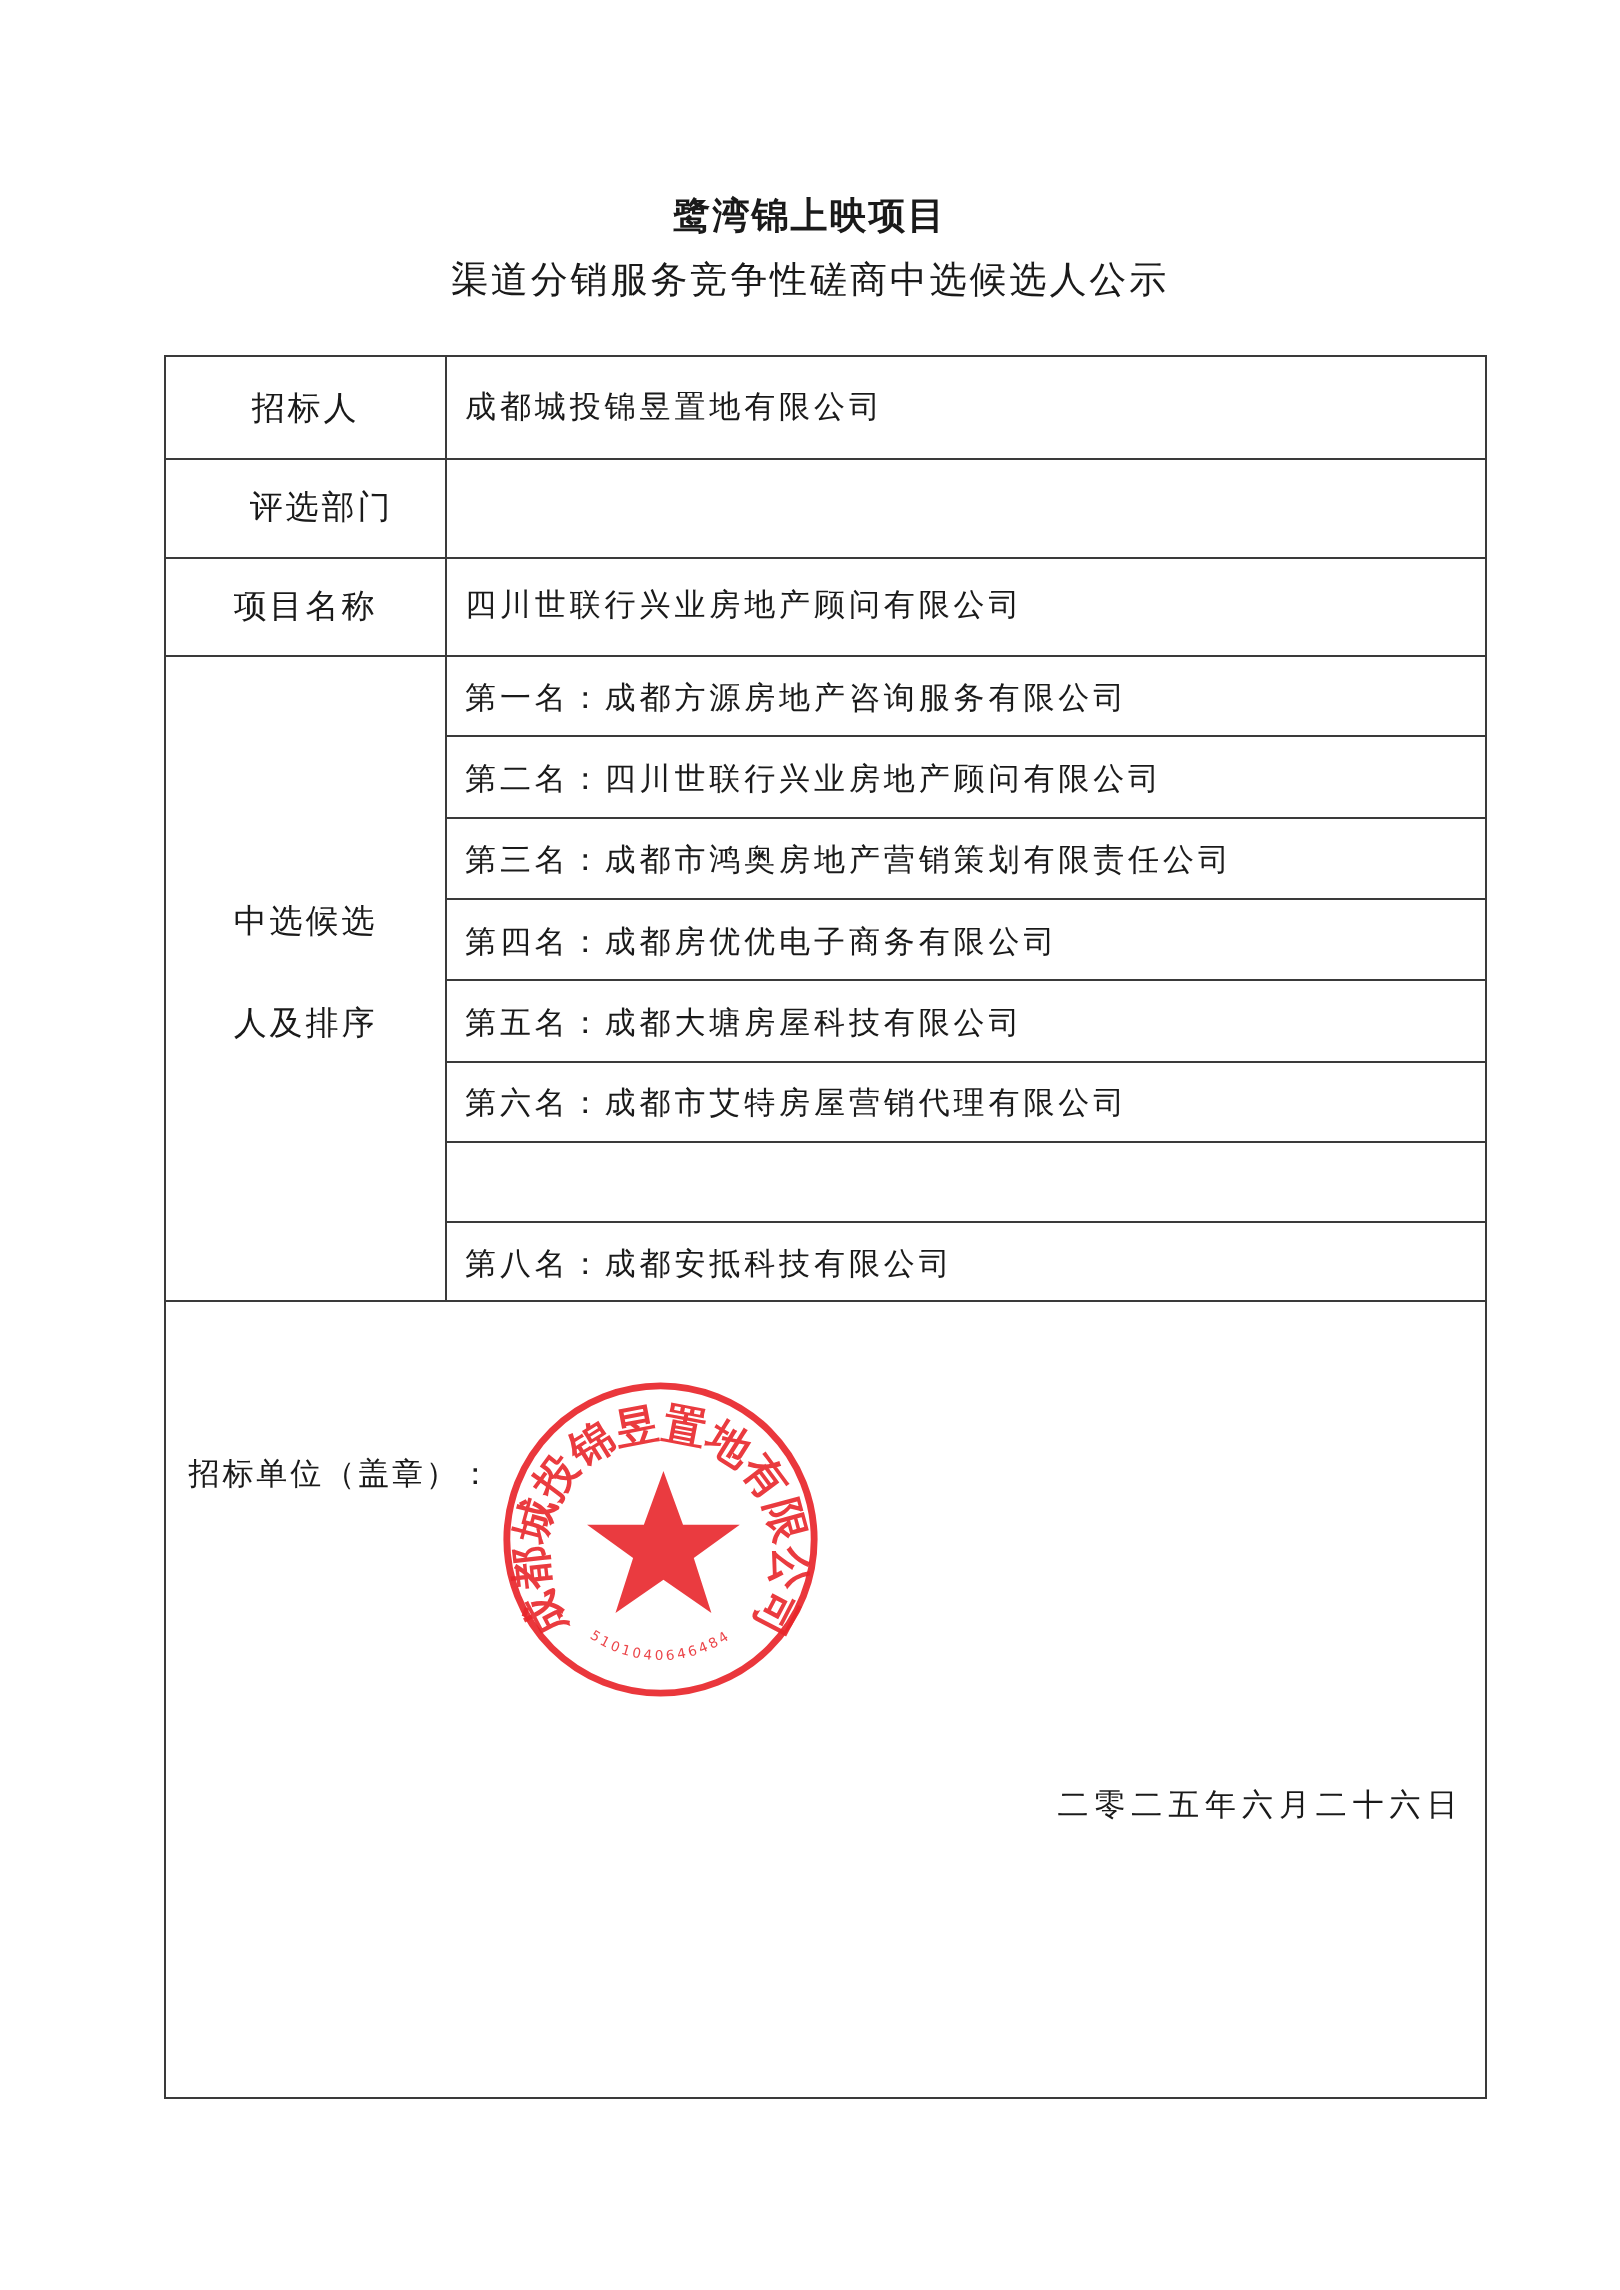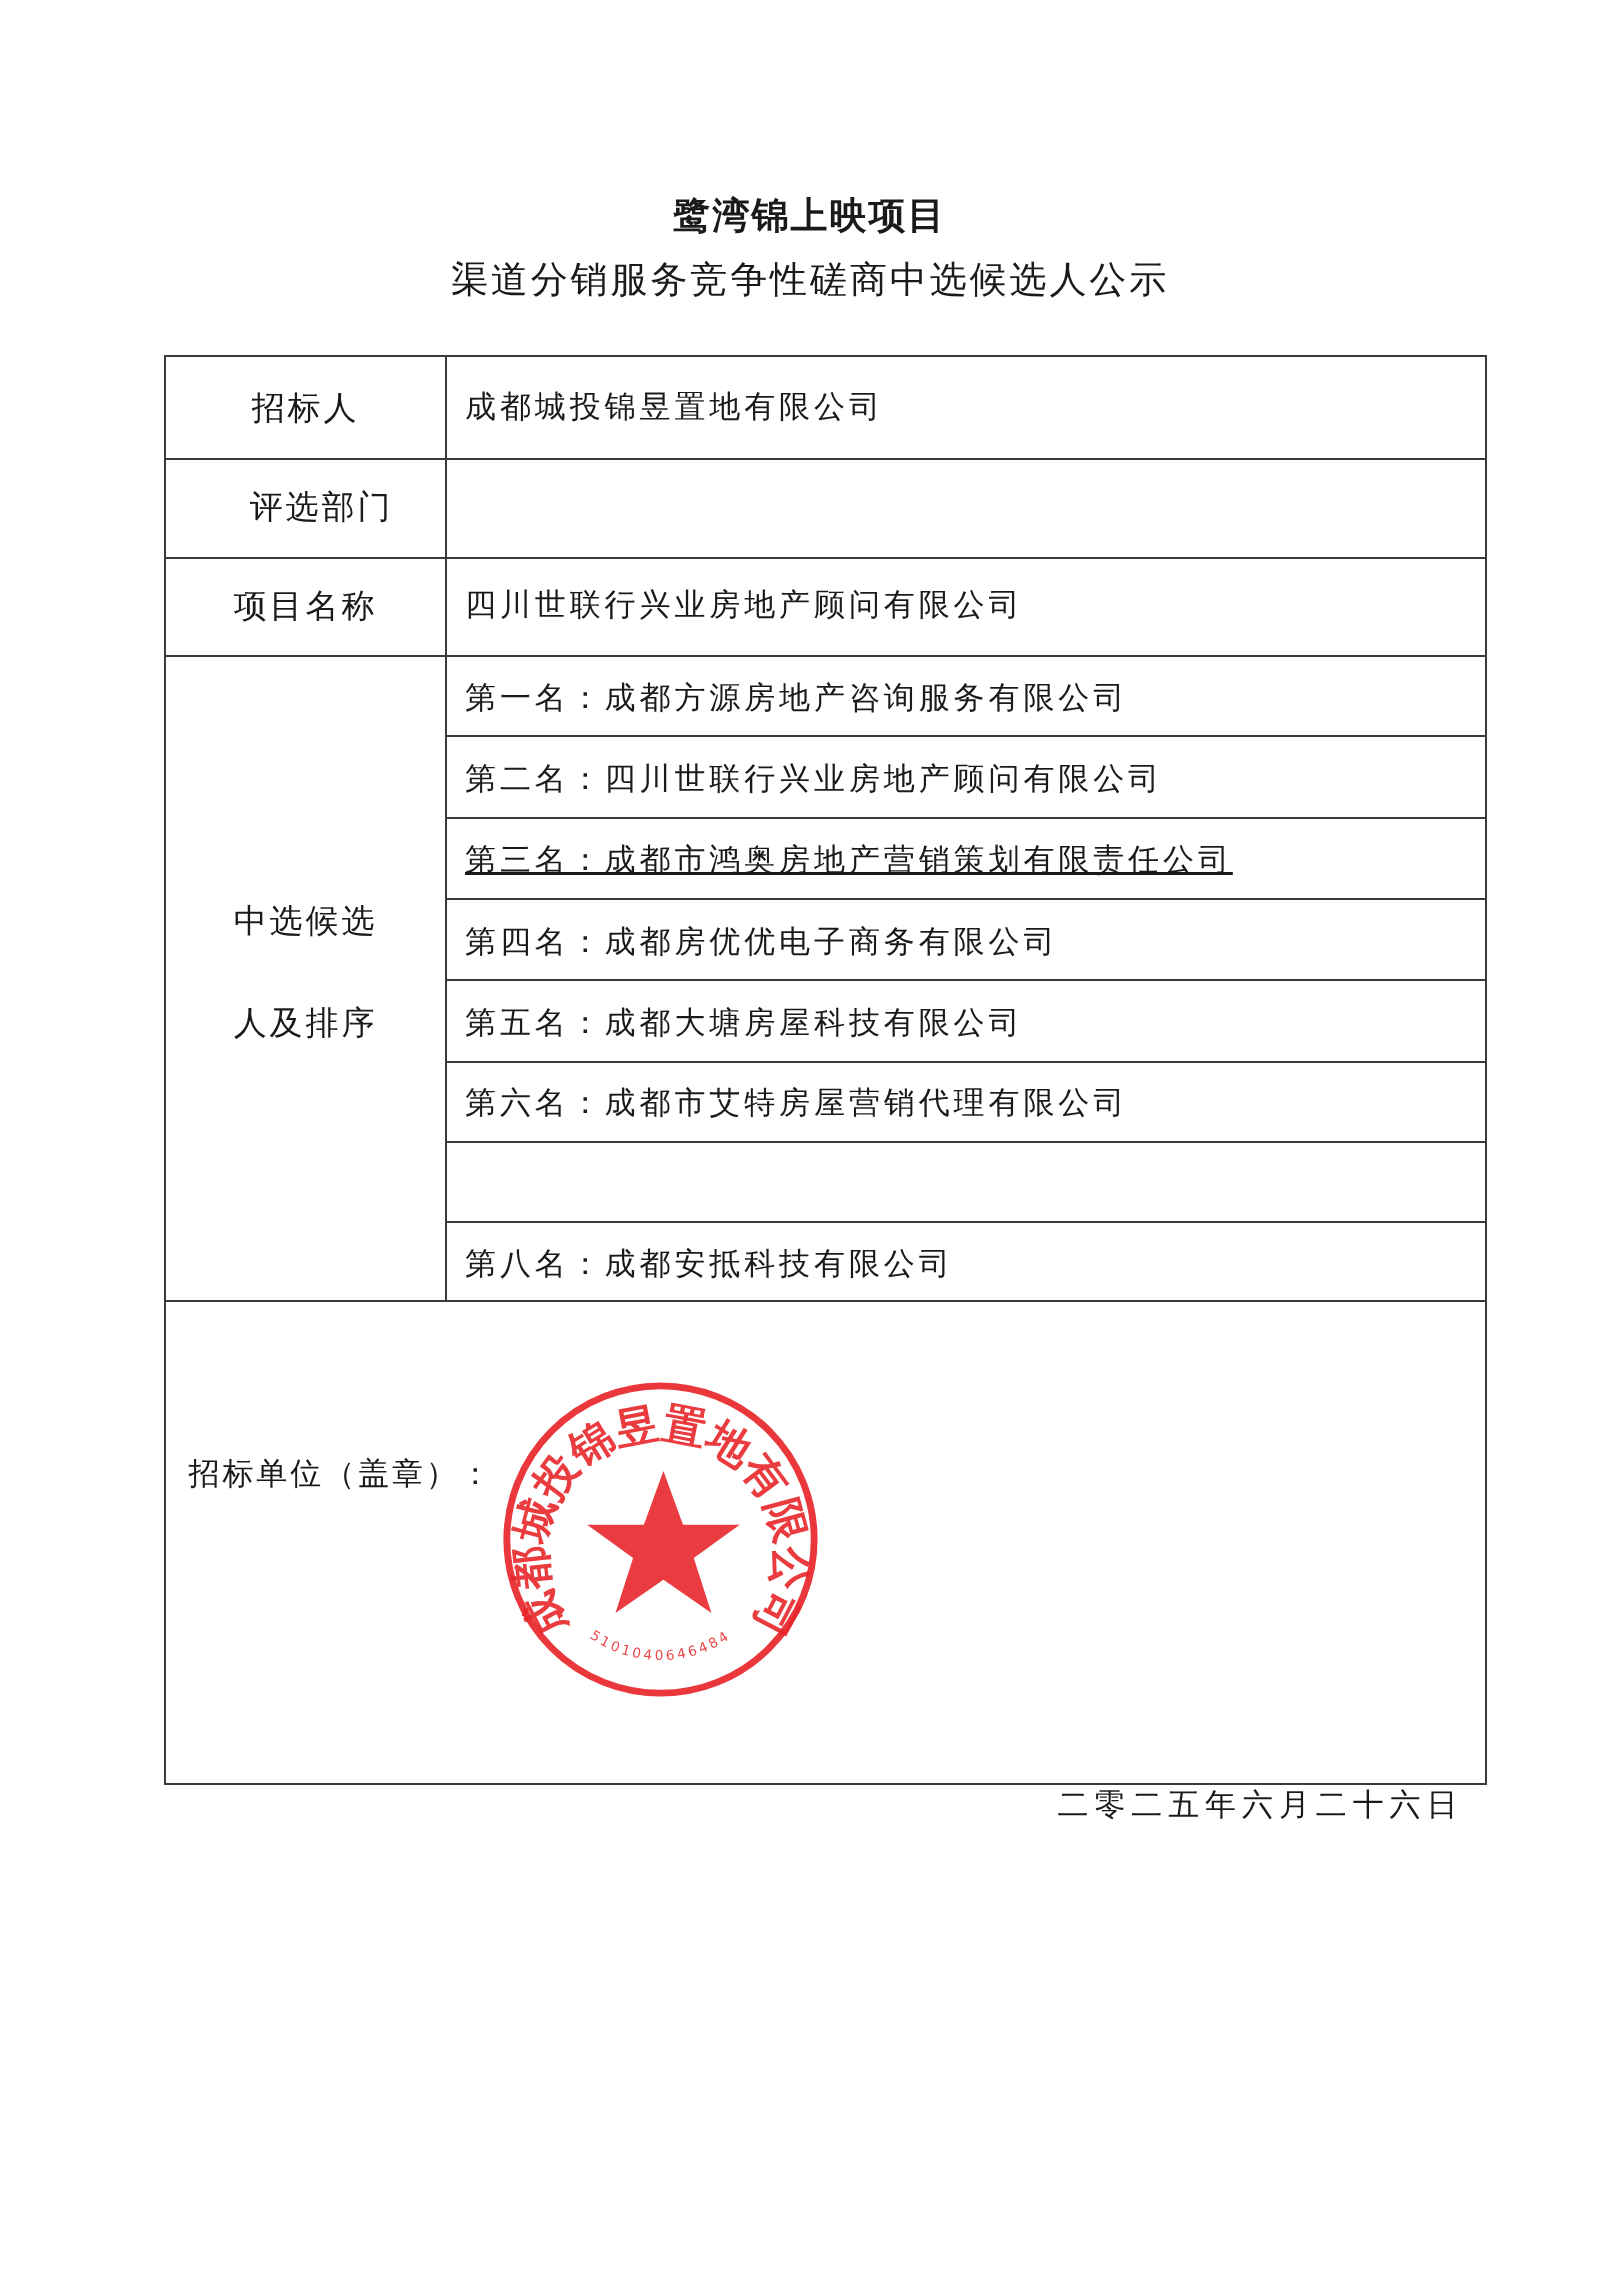--- a/index.html
+++ b/index.html
@@ -1,21 +1,21 @@
 <!DOCTYPE html>
 <html><head>
 <meta charset="utf-8">
 <style>
   html, body { margin:0; padding:0; background:#ffffff; }
   body { width:1620px; height:2291px; position:relative; overflow:hidden;
          font-family:"DejaVu Sans", sans-serif; color:#1a1a1a; }
   .title { position:absolute; left:0; width:1620px; text-align:center; font-size:37px; letter-spacing:2px; }
   .t1 { top:191px;font-weight:bold; }
   .t2 { top:255px; letter-spacing:2.9px; }
-  .tbl { position:absolute; left:164px; top:355px; width:1323px; height:1430px;
+  .tbl { position:absolute; left:164px; top:355px; width:1323px; height:1744px;
          border:2px solid #3a3a3a; box-sizing:border-box; }
   .hline { position:absolute; height:0; border-top:2px solid #3a3a3a; }
   .vline { position:absolute; width:0; border-left:2px solid #3a3a3a; }
   .lbl { position:absolute; width:279px; text-align:center; font-size:33px; letter-spacing:2.9px; }
   .val { position:absolute; left:299px; font-size:31px; letter-spacing:3.9px; white-space:nowrap; }
   .sig { position:absolute; left:22.5px; top:1096px; font-size:31px; letter-spacing:2.9px; }
   .date { position:absolute; right:21.6px; top:1427px; font-size:31px; letter-spacing:5.9px; }
   .stamp { position:absolute; left:333px; top:1021px; width:323px; height:323px; }
 </style>
 </head>
@@ -46,21 +46,21 @@
   <div class="lbl" style="left:0;top:128px;margin-left:16px;">评选部门</div>
 
   <div class="lbl" style="left:0;top:227px;">项目名称</div>
   <div class="val" style="top:227px;">四川世联行兴业房地产顾问有限公司</div>
 
   <div class="lbl" style="left:0;top:542px;">中选候选</div>
   <div class="lbl" style="left:0;top:644px;">人及排序</div>
 
   <div class="val" style="top:320px;">第一名：成都方源房地产咨询服务有限公司</div>
   <div class="val" style="top:401px;">第二名：四川世联行兴业房地产顾问有限公司</div>
-  <div class="val" style="top:482px;text-decoration:underline;">第三名：成都市鸿奥房地产营销策划有限责任公司</div>
+  <div class="val" style="top:482px;">第三名：成都市鸿奥房地产营销策划有限责任公司</div>
   <div class="val" style="top:564px;">第四名：成都房优优电子商务有限公司</div>
   <div class="val" style="top:645px;">第五名：成都大塘房屋科技有限公司</div>
   <div class="val" style="top:725px;">第六名：成都市艾特房屋营销代理有限公司</div>
   <div class="val" style="top:886px;">第八名：成都安抵科技有限公司</div>
 
   <div class="sig">招标单位（盖章）：</div>
 
   <svg class="stamp" viewBox="0 0 330 330">
     <defs>
       <path id="arcTop" d="M 70 250 A 118 118 0 1 1 260 250"></path>

